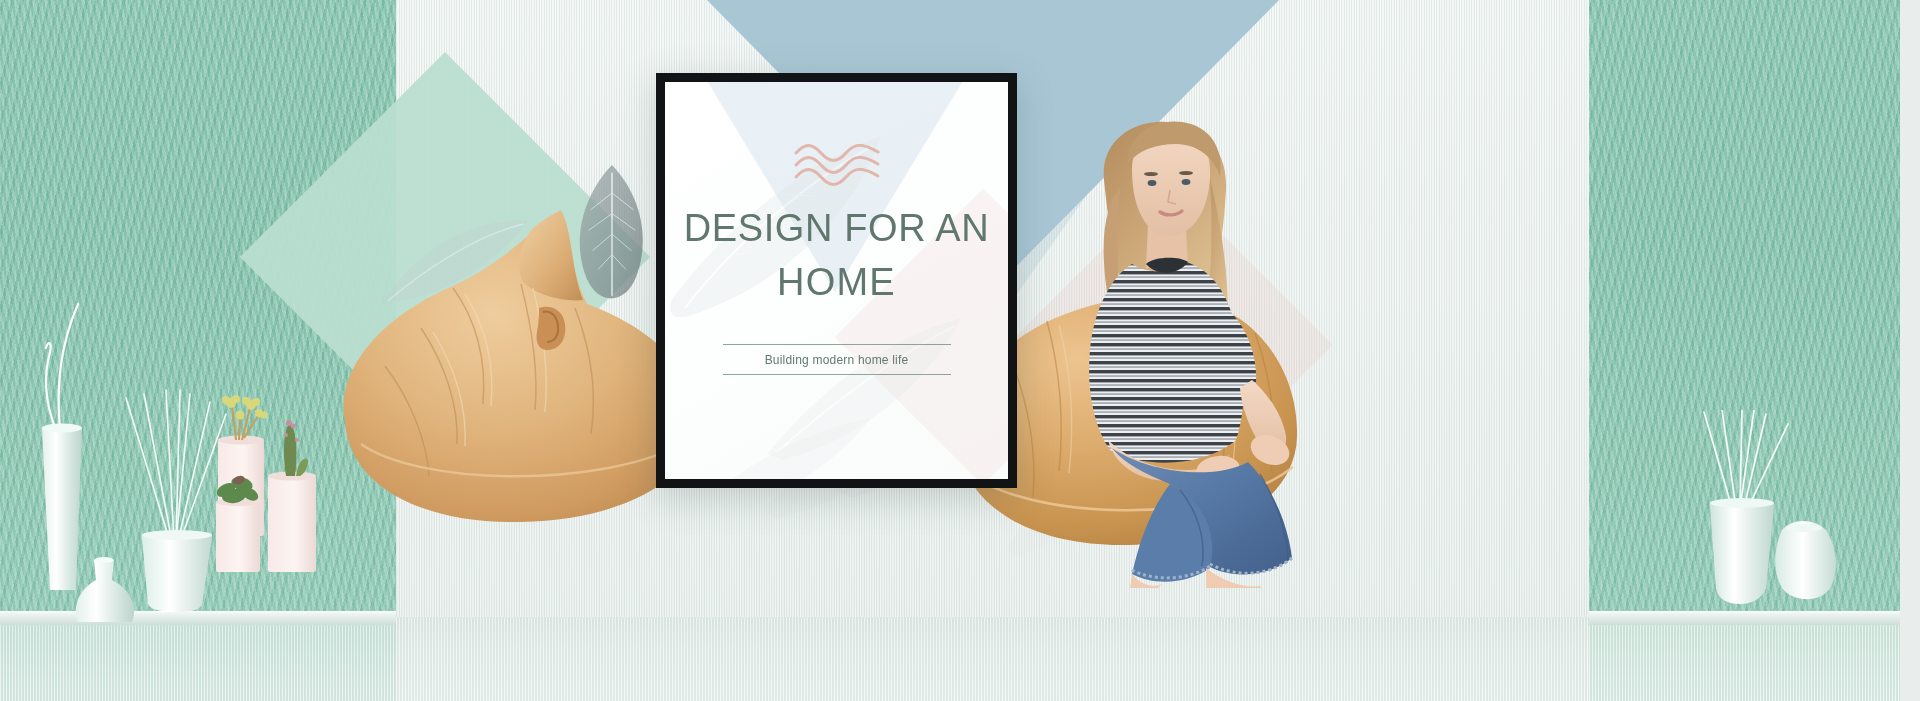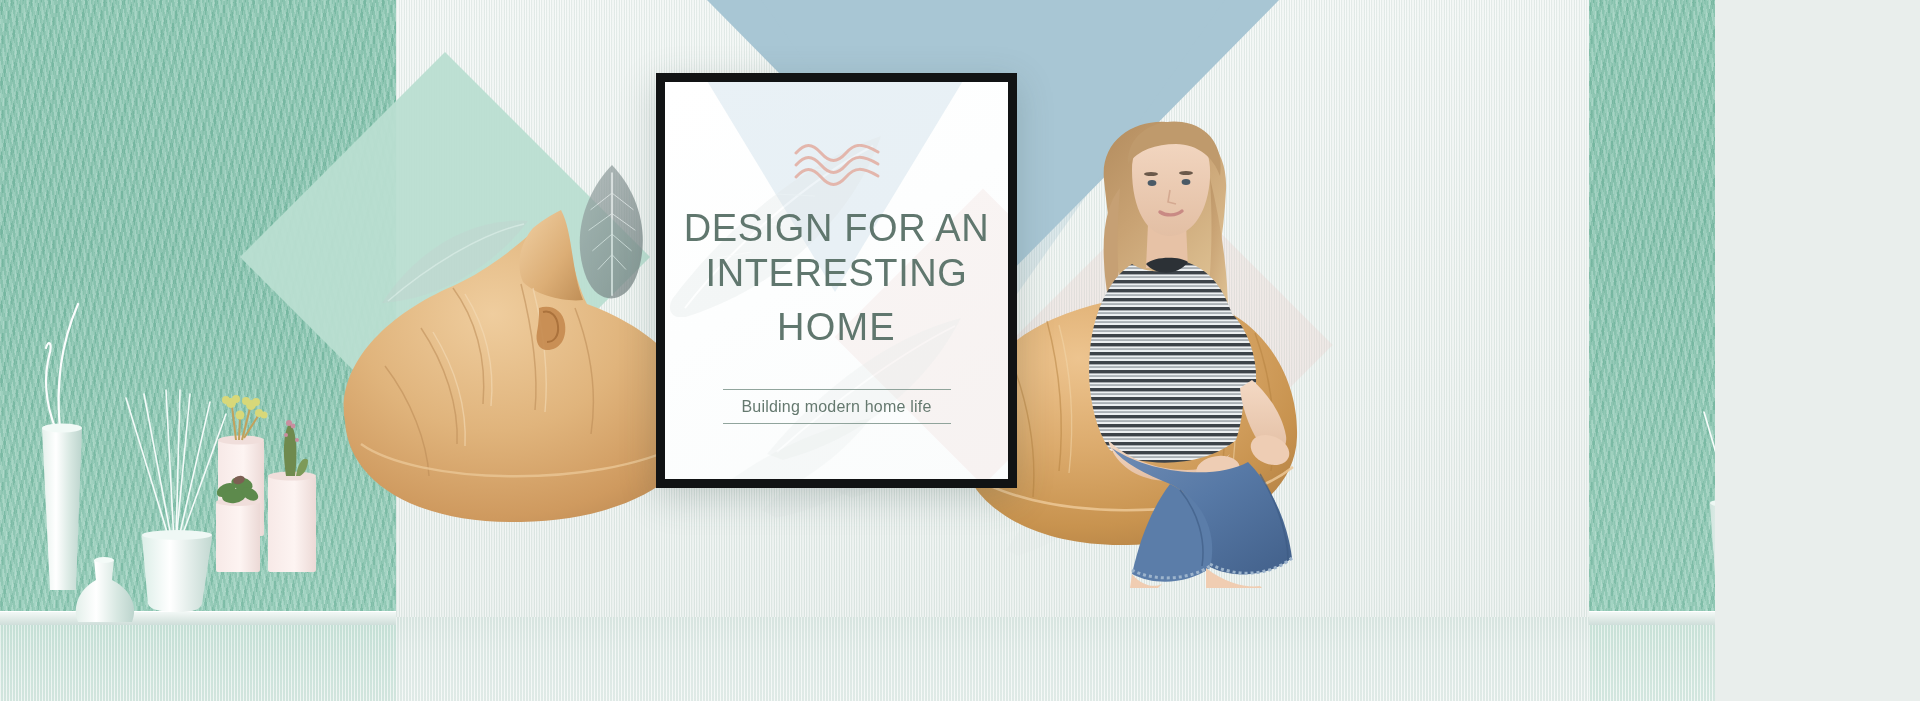--- a/index.html
+++ b/index.html
@@ -4,21 +4,21 @@
 <title>Home Decor Hero Banner</title>
 <style>
   * { margin:0; padding:0; box-sizing:border-box; }
   html,body { width:1920px; height:701px; overflow:hidden; }
   body {
     font-family:"Liberation Sans", sans-serif;
     background:#e9eeec;
   }
   .banner {
     position:relative;
-    width:1715px; height:701px;
+    width:1900px; height:701px;
     overflow:hidden;
     background:#0c4a6e;
   }
 
   
   .wall-center {
     position:absolute; left:0; top:0; width:1920px; height:701px;
     background:
       repeating-linear-gradient(90deg,
         rgba(255,255,255,0.55) 0px, rgba(255,255,255,0.55) 1px,
@@ -199,21 +199,21 @@
     margin-top:40px;
     width:228px;
     text-align:center;
   }
   .rule {
     width:100%; height:1px;
     background:#7e958c;
     opacity:.85;
   }
   .tagline {
-    font-size:16px;
+    font-size:12px;
     color:#65796f;
     font-weight:400;
     letter-spacing:0.2px;
     padding:8px 0 7px;
     white-space:nowrap;
   }
 </style>
 </head>
 <body>
 
@@ -574,21 +574,20 @@
 
         <svg class="waves" viewBox="0 0 88 42">
           <g stroke="#e3b6ac" stroke-width="3" fill="none" stroke-linecap="round">
             <path d="M3 9 C12 -1 19 -1 28 9 S44 19 53 9 S69 -1 85 8"></path>
             <path d="M3 21 C12 11 19 11 28 21 S44 31 53 21 S69 11 85 20"></path>
             <path d="M3 33 C12 23 19 23 28 33 S44 43 53 33 S69 23 85 32"></path>
           </g>
         </svg>
 
         <div class="headline">DESIGN FOR AN</div>
-        <div class="headline">INTERESTING</div>
         <div class="headline-accent">HOME</div>
 
         <div class="tagline-block">
           <div class="rule"></div>
           <div class="tagline">Building modern home life</div>
           <div class="rule"></div>
         </div>
 
       </div>
     </div>

